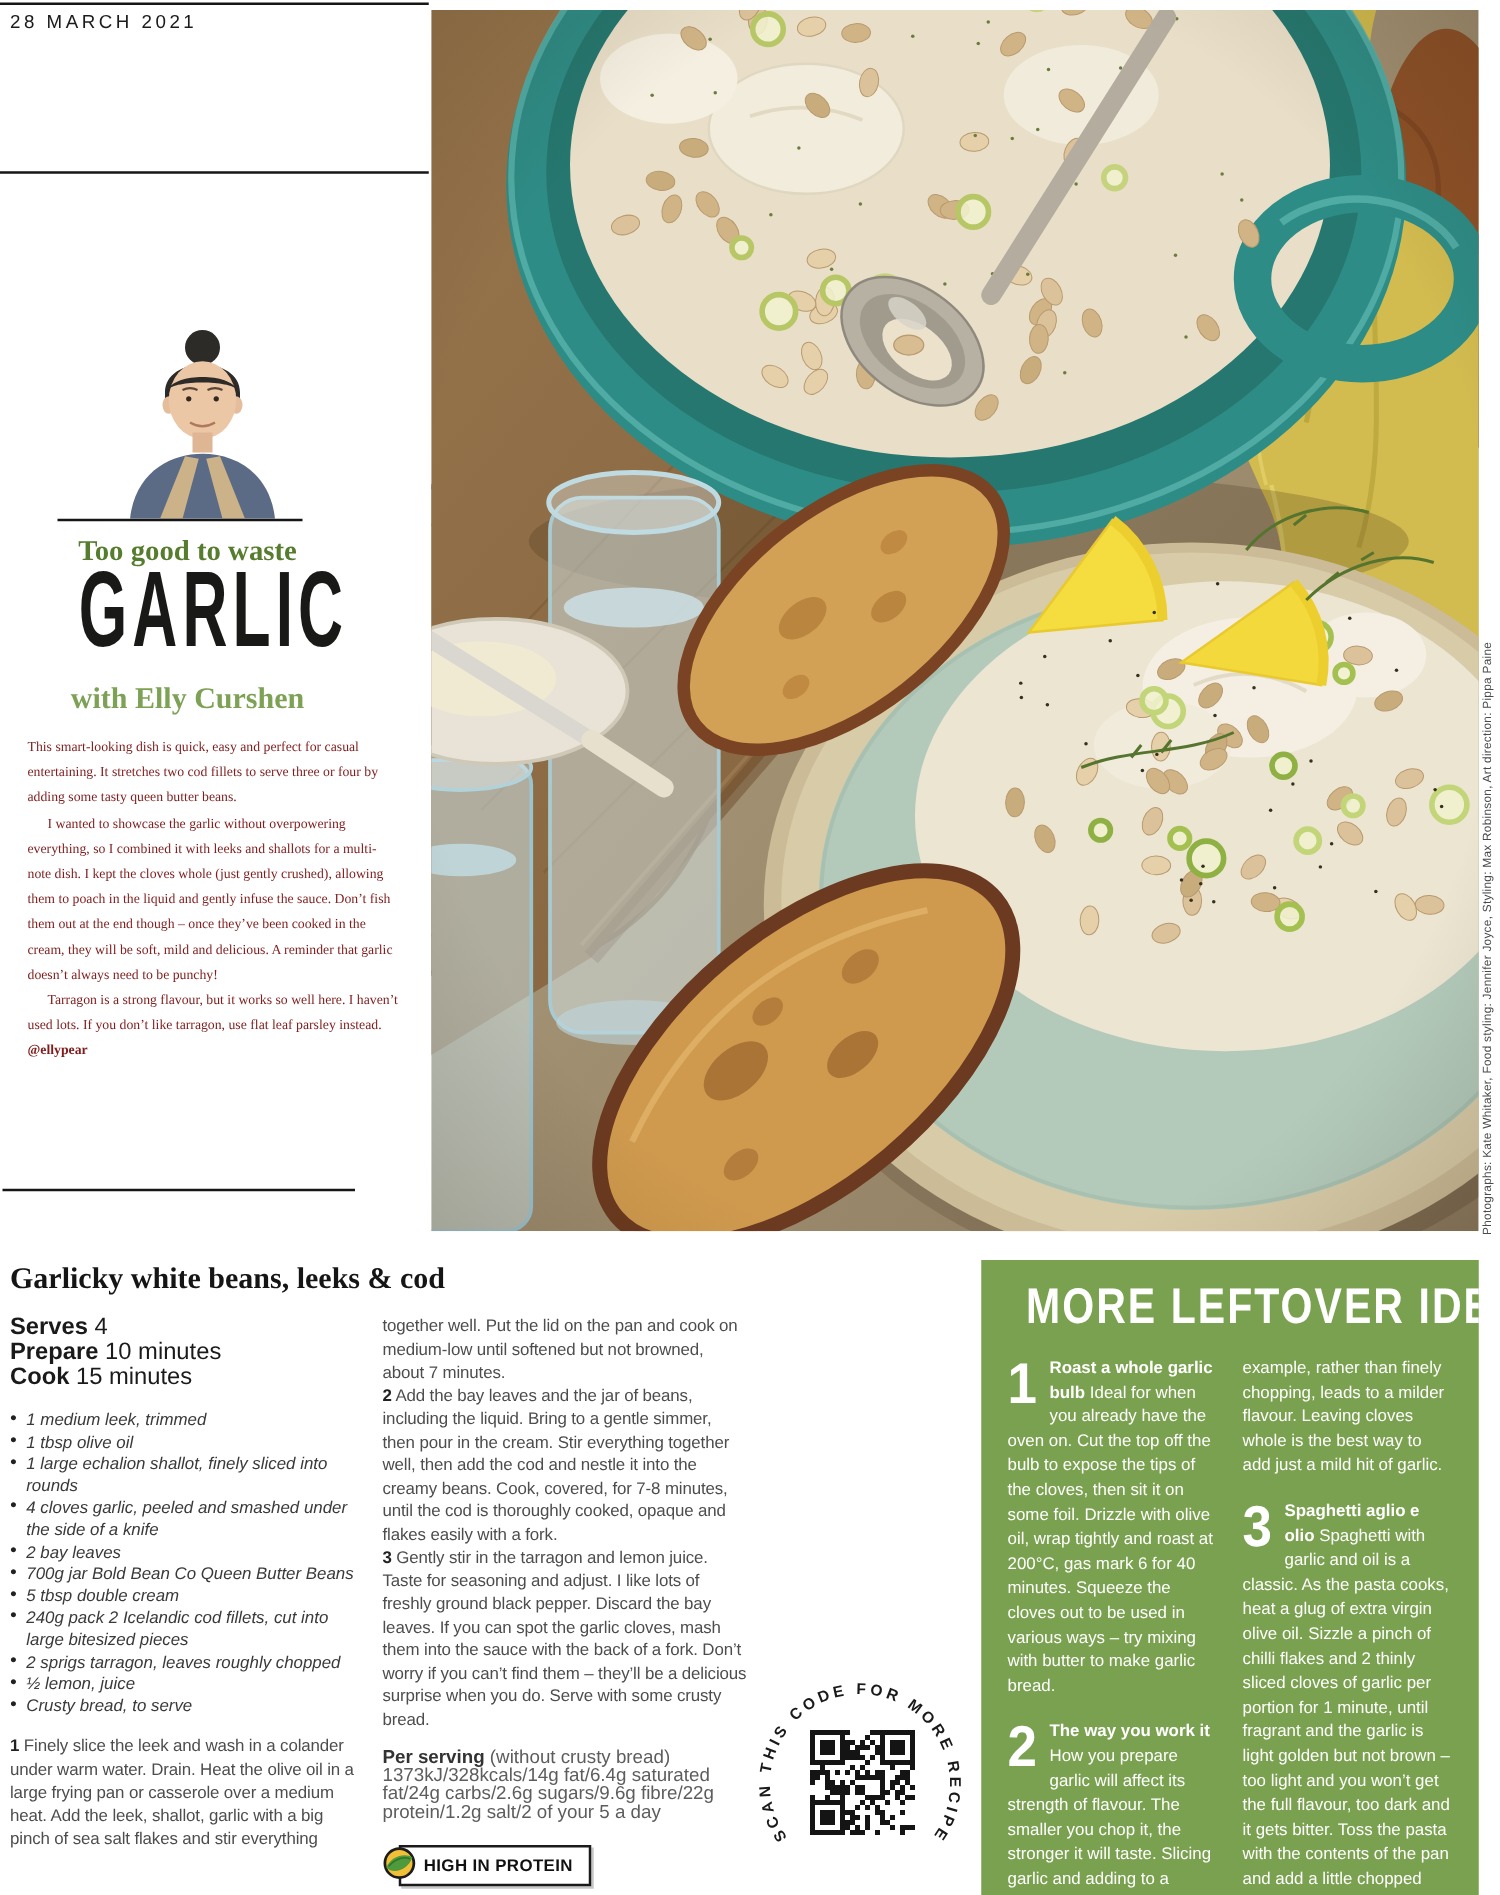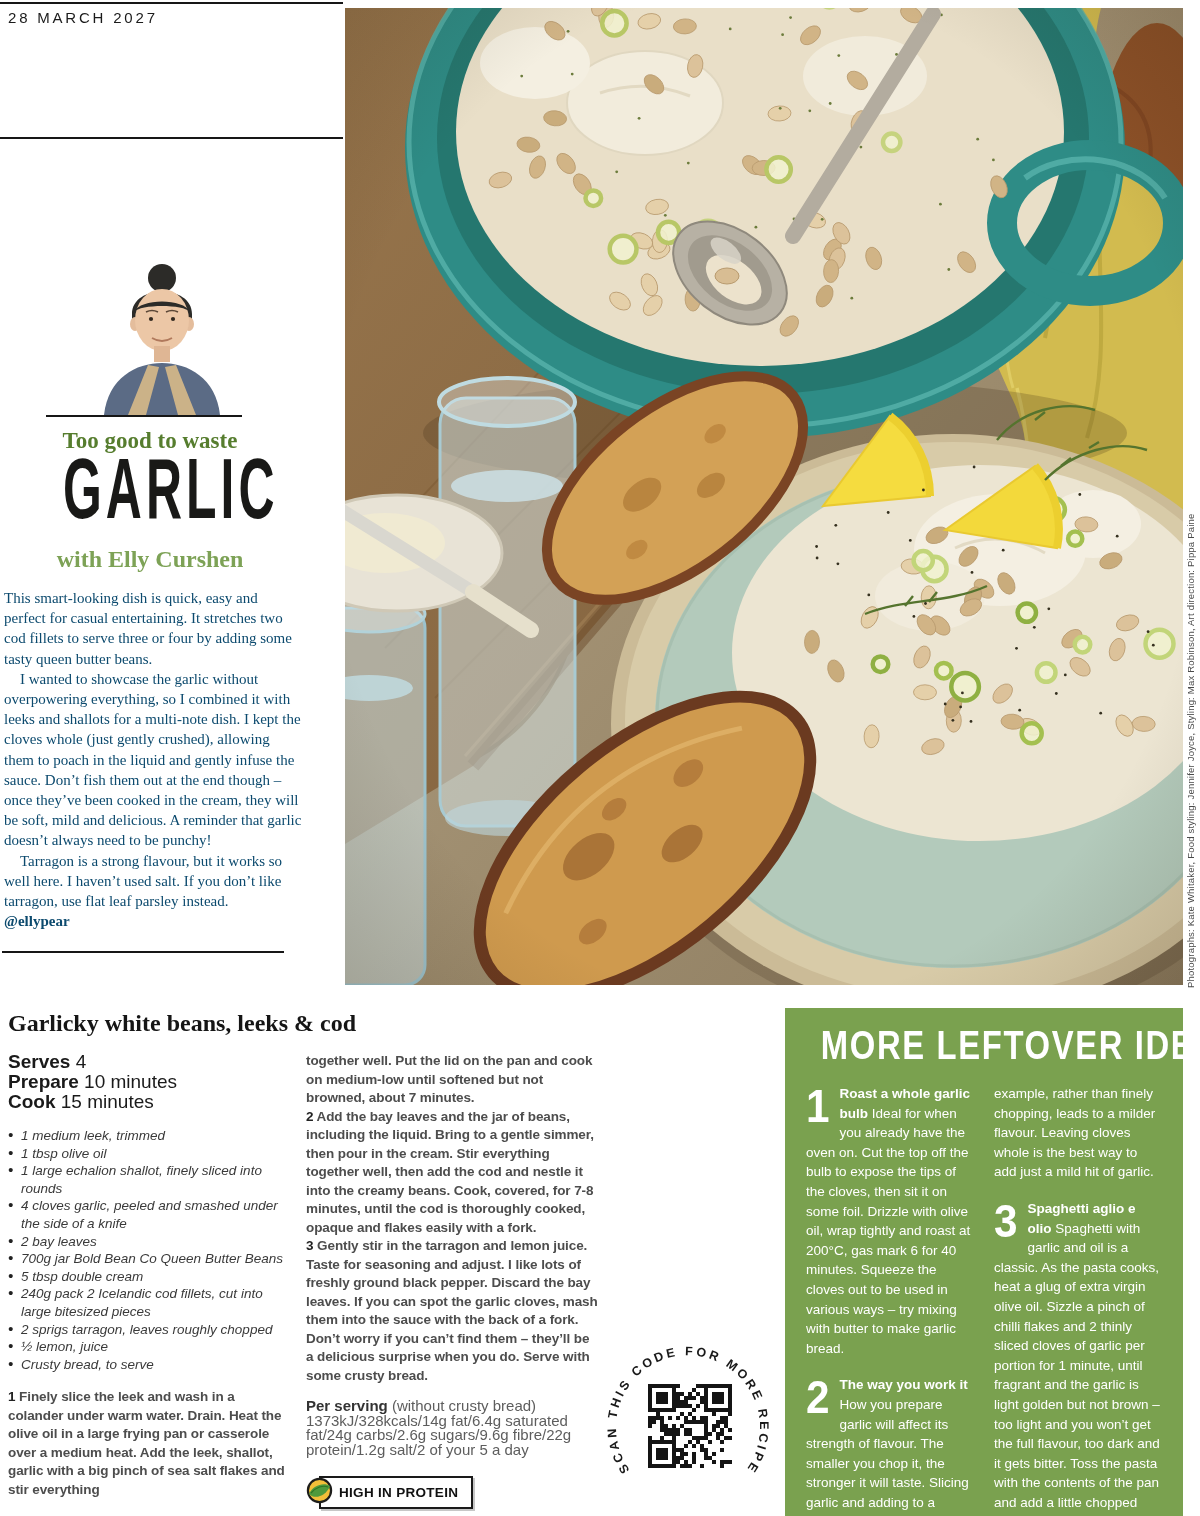--- a/index.html
+++ b/index.html
@@ -11,42 +11,42 @@
   
   .date{left:8px;top:9px;font-size:15px;letter-spacing:2.8px;color:#1b1b1b;}
   .portrait{left:88px;top:262px;width:148px;height:153px;}
   .kicker{left:0;top:428px;width:300px;text-align:center;
           font-family:"Liberation Serif",serif;font-weight:700;font-size:23px;color:#567d2e;}
   .big-title{left:0;top:440px;width:300px;text-align:center;font-weight:700;font-size:86px;
              line-height:96px;color:#191917;letter-spacing:7px;transform:scaleX(.58);
              transform-origin:150px center;white-space:nowrap;}
   .byline{left:0;top:546px;width:300px;text-align:center;
           font-family:"Liberation Serif",serif;font-weight:700;font-size:24px;color:#7da256;}
-  .intro{left:4px;top:588px;width:298px;font-family:"Liberation Serif",serif;
-         font-size:15px;line-height:20.2px;color:#0c4a6e;}
+  .intro{left:22px;top:588px;width:298px;font-family:"Liberation Serif",serif;
+         font-size:11px;line-height:20.2px;color:#7f1d1d;}
   .intro p{margin:0;}
   .intro p.ind{text-indent:16px;}
   .intro .handle{font-weight:700;}
 
   
   .hero{left:345px;top:8px;width:838px;height:977px;overflow:hidden;}
   .credits{left:1185px;top:483px;height:505px;writing-mode:vertical-rl;transform:rotate(180deg);
            font-size:9.5px;color:#4a4a4a;letter-spacing:.2px;white-space:nowrap;}
 
   
   .recipe-title{left:8px;top:994px;font-family:"Liberation Serif",serif;font-weight:700;
                 font-size:24px;color:#151515;}
   .col1{left:8px;top:1052px;width:284px;}
   .col2{left:306px;top:1052px;width:292px;}
   .meta{margin:0 0 15px;font-size:19px;line-height:20px;color:#1a1a1a;}
   .meta div{margin:0;}
   .ingredients{list-style:none;margin:0 0 15px;padding:0;font-size:13.5px;line-height:17.6px;color:#3a3a3a;font-style:italic;}
   .ingredients li{position:relative;padding-left:13px;}
   .ingredients li::before{content:"\2022";position:absolute;left:0;top:-1px;font-size:15px;color:#222;}
-  .method{font-size:13.5px;line-height:18.5px;color:#4d4d4d;letter-spacing:-.1px;font-weight:bold;}
+  .method{font-size:13.5px;line-height:18.5px;color:#4d4d4d;letter-spacing:-.1px;}
   .method p{margin:0;}
   .method strong{color:#222;}
   .perserving{margin-top:14px;font-size:15px;line-height:14.5px;color:#5d5d5d;}
   .perserving strong{color:#333;}
   .badge-wrap{position:relative;margin-top:16px;height:38px;width:200px;}
   .badge-box{position:absolute;left:13px;top:3px;border:2px solid #1a1a1a;background:#fff;
              box-shadow:2px 2px 0 #c7c7c7;padding:7px 13px 7px 18px;font-weight:700;
              font-size:13.5px;letter-spacing:.3px;color:#111;white-space:nowrap;}
   .badge-icon{position:absolute;left:0;top:4px;width:27px;height:27px;z-index:2;}
 
@@ -65,21 +65,21 @@
   .gp-item .gnum{float:left;font-weight:700;font-size:46px;line-height:37px;margin:4px 8px 0 0;
                  transform:scaleX(.92);transform-origin:left center;}
   .gp-item strong{font-weight:700;}
 </style>
 </head>
 <body>
 
 <div class="page">
 
   <div class="abs rule" style="left:0;top:2px;width:343px;"></div>
-  <div class="abs date">28 MARCH 2027</div>
+  <div class="abs date">28 MARCH 2021</div>
   <div class="abs rule" style="left:0;top:137px;width:343px;"></div>
 
   <div class="abs portrait">
     <svg width="148" height="153" viewBox="0 0 148 153">
       <circle cx="74" cy="16" r="14" fill="#2c2b28"></circle>
       <path d="M44,52 C44,22 104,22 104,52 L104,66 C97,44 51,44 44,66 Z" fill="#2c2b28"></path>
       <ellipse cx="47" cy="62" rx="5" ry="7" fill="#e4bd9c"></ellipse>
       <ellipse cx="101" cy="62" rx="5" ry="7" fill="#e4bd9c"></ellipse>
       <ellipse cx="74" cy="58" rx="27" ry="31" fill="#ecc7a6"></ellipse>
       <path d="M46,50 C52,36 96,36 102,50 C96,42 52,42 46,50 Z" fill="#2c2b28"></path>
@@ -96,21 +96,21 @@
   </div>
   <div class="abs rule" style="left:46px;top:415px;width:196px;"></div>
 
   <div class="abs kicker">Too good to waste</div>
   <div class="abs big-title">GARLIC</div>
   <div class="abs byline">with Elly Curshen</div>
 
   <div class="abs intro">
     <p>This smart-looking dish is quick, easy and perfect for casual entertaining. It stretches two cod fillets to serve three or four by adding some tasty queen butter beans.</p>
     <p class="ind">I wanted to showcase the garlic without overpowering everything, so I combined it with leeks and shallots for a multi-note dish. I kept the cloves whole (just gently crushed), allowing them to poach in the liquid and gently infuse the sauce. Don’t fish them out at the end though – once they’ve been cooked in the cream, they will be soft, mild and delicious. A reminder that garlic doesn’t always need to be punchy!</p>
-    <p class="ind">Tarragon is a strong flavour, but it works so well here. I haven’t used salt. If you don’t like tarragon, use flat leaf parsley instead.</p>
+    <p class="ind">Tarragon is a strong flavour, but it works so well here. I haven’t used lots. If you don’t like tarragon, use flat leaf parsley instead.</p>
     <p class="handle">@ellypear</p>
   </div>
   <div class="abs rule" style="left:2px;top:951px;width:282px;height:1.5px;"></div>
 
   <div class="abs hero">
     <svg id="hero-svg" width="838" height="977" viewBox="0 0 838 977">
       <defs>
         <linearGradient id="bgg" x1="0" y1="0" x2="1" y2="1">
           <stop offset="0" stop-color="#b5a284"></stop>
             <stop offset=".55" stop-color="#9d8c6e"></stop>

